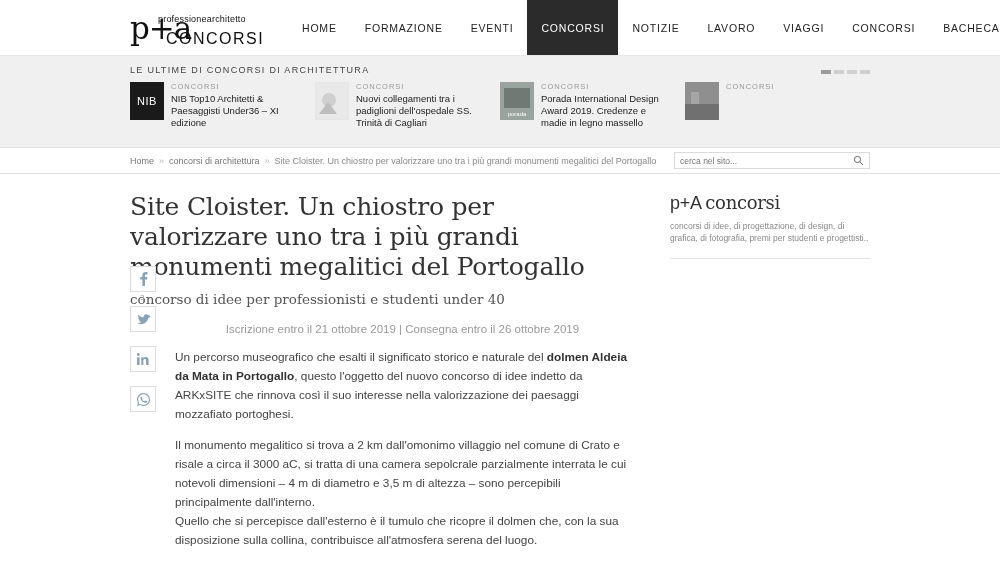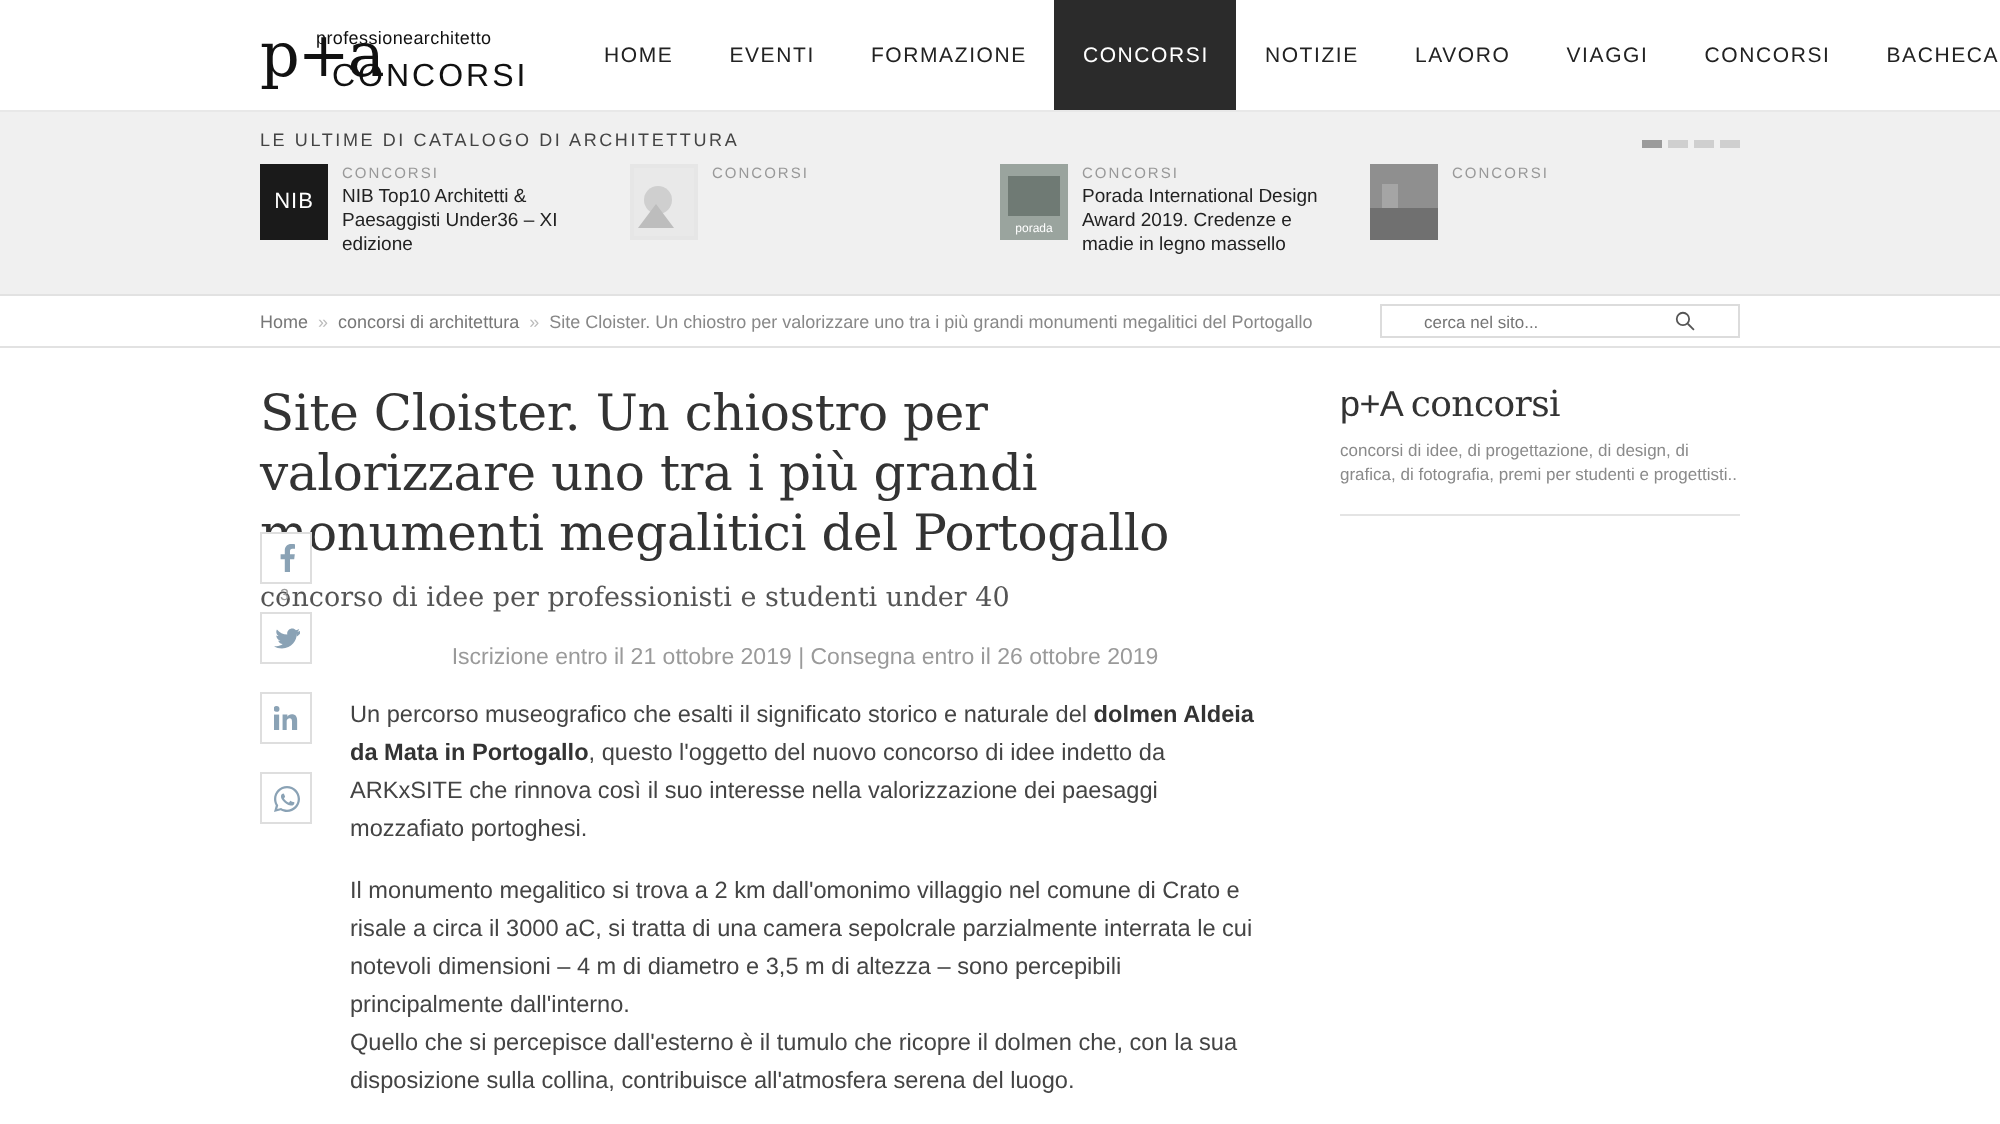--- a/index.html
+++ b/index.html
@@ -127,25 +127,25 @@
     padding-left: 130px;
     padding-right: 130px;
     font-size: 9px;
     color: #777;
   }
   .crumb { color: #777; text-decoration: none; cursor: pointer; }
   .crumb.cur { color: #888; }
   .crumb-sep { margin: 0 5px; color: #bbb; }
   .searchbox {
     margin-left: auto;
-    width: 180px; height: 17px;
+    width: 196px; height: 17px;
     border: 1px solid #dcdcdc;
     background: #fff;
     display: flex; align-items: center;
-    padding: 0 21px;
+    padding: 0 5px;
   }
   .searchbox input {
     border: 0; outline: 0; flex: 1; font-size: 8.5px; color: #888;
     font-family: "Liberation Sans", sans-serif; background: transparent;
   }
   .search-ico { width: 11px; height: 11px; color: #555; }
 
   
   .main {
     display: flex;
@@ -222,55 +222,56 @@
 <body>
 
 <div class="header">
   <div class="logo-block">
     <div class="logo-pa">p+a</div>
     <div class="logo-sub">professionearchitetto</div>
     <div class="logo-concorsi">CONCORSI</div>
   </div>
   <div class="nav">
     <a class="nav-item">HOME</a>
+    <a class="nav-item">FORMAZIONE</a>
     <a class="nav-item">EVENTI</a>
-    <a class="nav-item">FORMAZIONE</a>
     <a class="nav-item active">CONCORSI</a>
     <a class="nav-item">NOTIZIE</a>
     <a class="nav-item">LAVORO</a>
     <a class="nav-item">VIAGGI</a>
     <a class="nav-item">CONCORSI</a>
     <a class="nav-item">BACHECA</a>
 
   </div>
 </div>
 
 <div class="latest">
   <div class="latest-inner">
-    <div class="latest-title">LE ULTIME DI CATALOGO DI ARCHITETTURA</div>
+    <div class="latest-title">LE ULTIME DI CONCORSI DI ARCHITETTURA</div>
     <div class="cards">
 
       <div class="card">
         <div class="card-thumb thumb-nib">NIB</div>
         <div class="card-body">
           <div class="card-kicker">CONCORSI</div>
           <div class="card-text">NIB Top10 Architetti &amp; Paesaggisti Under36 – XI edizione</div>
         </div>
       </div>
 
       <div class="card">
         <div class="card-thumb thumb-img1">
           <svg width="30" height="34" viewBox="0 0 30 34">
             <rect width="30" height="34" fill="#e9e9e9"></rect>
             <circle cx="12" cy="16" r="7" fill="#cfcfcf"></circle>
             <path d="M2 30 L11 18 L20 30 Z" fill="#bdbdbd"></path>
           </svg>
         </div>
         <div class="card-body">
           <div class="card-kicker">CONCORSI</div>
+          <div class="card-text">Nuovi collegamenti tra i padiglioni dell'ospedale SS. Trinità di Cagliari</div>
         </div>
       </div>
 
       <div class="card">
         <div class="card-thumb thumb-img2">
           <svg width="34" height="38" viewBox="0 0 34 38">
             <rect width="34" height="38" fill="#9aa49e"></rect>
             <rect x="4" y="6" width="26" height="20" fill="#6f7a74"></rect>
             <text x="17" y="34" font-size="6" fill="#fff" text-anchor="middle" font-family="Liberation Sans">porada</text>
           </svg>

